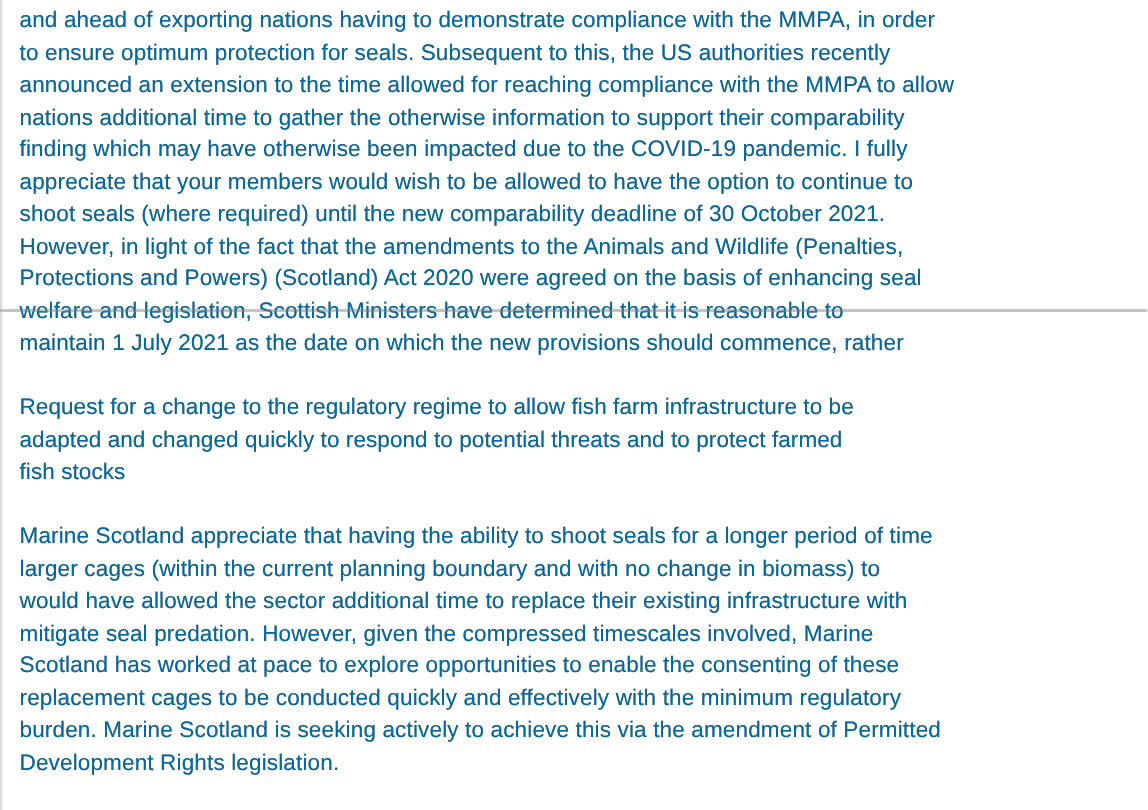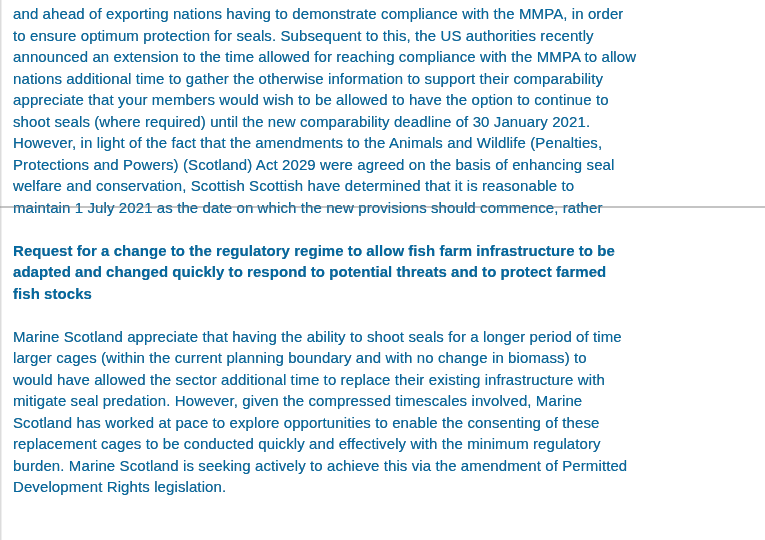--- a/index.html
+++ b/index.html
@@ -24,21 +24,21 @@
   .tline {
     font-size: 15px;
     line-height: 21.5px;
     white-space: nowrap;
     letter-spacing: 0.1px;
     color: #0369a1;
     
     text-shadow: 0 0 0.4px rgba(40,40,40,0.55);
   }
   .heading .tline {
-    font-weight: bold;
+    font-weight: normal;
     letter-spacing: 0.05px;
   }
   
   .scan-line {
     position: absolute;
     left: 0;
     top: 206px;
     width: 765px;
     height: 1.5px;
     background: rgba(125, 125, 125, 0.45);
@@ -58,25 +58,26 @@
 </head>
 <body>
 
 <div class="page">
 
   <div class="block">
       <div class="tline">and ahead of exporting nations having to demonstrate compliance with the MMPA, in order</div>
       <div class="tline">to ensure optimum protection for seals. Subsequent to this, the US authorities recently</div>
       <div class="tline">announced an extension to the time allowed for reaching compliance with the MMPA to allow</div>
       <div class="tline">nations additional time to gather the otherwise information to support their comparability</div>
+      <div class="tline">finding which may have otherwise been impacted due to the COVID-19 pandemic. I fully</div>
       <div class="tline">appreciate that your members would wish to be allowed to have the option to continue to</div>
-      <div class="tline">shoot seals (where required) until the new comparability deadline of 30 January 2021.</div>
+      <div class="tline">shoot seals (where required) until the new comparability deadline of 30 October 2021.</div>
       <div class="tline">However, in light of the fact that the amendments to the Animals and Wildlife (Penalties,</div>
-      <div class="tline">Protections and Powers) (Scotland) Act 2029 were agreed on the basis of enhancing seal</div>
-      <div class="tline">welfare and conservation, Scottish Scottish have determined that it is reasonable to</div>
+      <div class="tline">Protections and Powers) (Scotland) Act 2020 were agreed on the basis of enhancing seal</div>
+      <div class="tline">welfare and legislation, Scottish Ministers have determined that it is reasonable to</div>
       <div class="tline">maintain 1 July 2021 as the date on which the new provisions should commence, rather</div>
     </div>
 
   <div class="block heading">
       <div class="tline">Request for a change to the regulatory regime to allow fish farm infrastructure to be</div>
       <div class="tline">adapted and changed quickly to respond to potential threats and to protect farmed</div>
       <div class="tline">fish stocks</div>
     </div>
 
   <div class="block">

